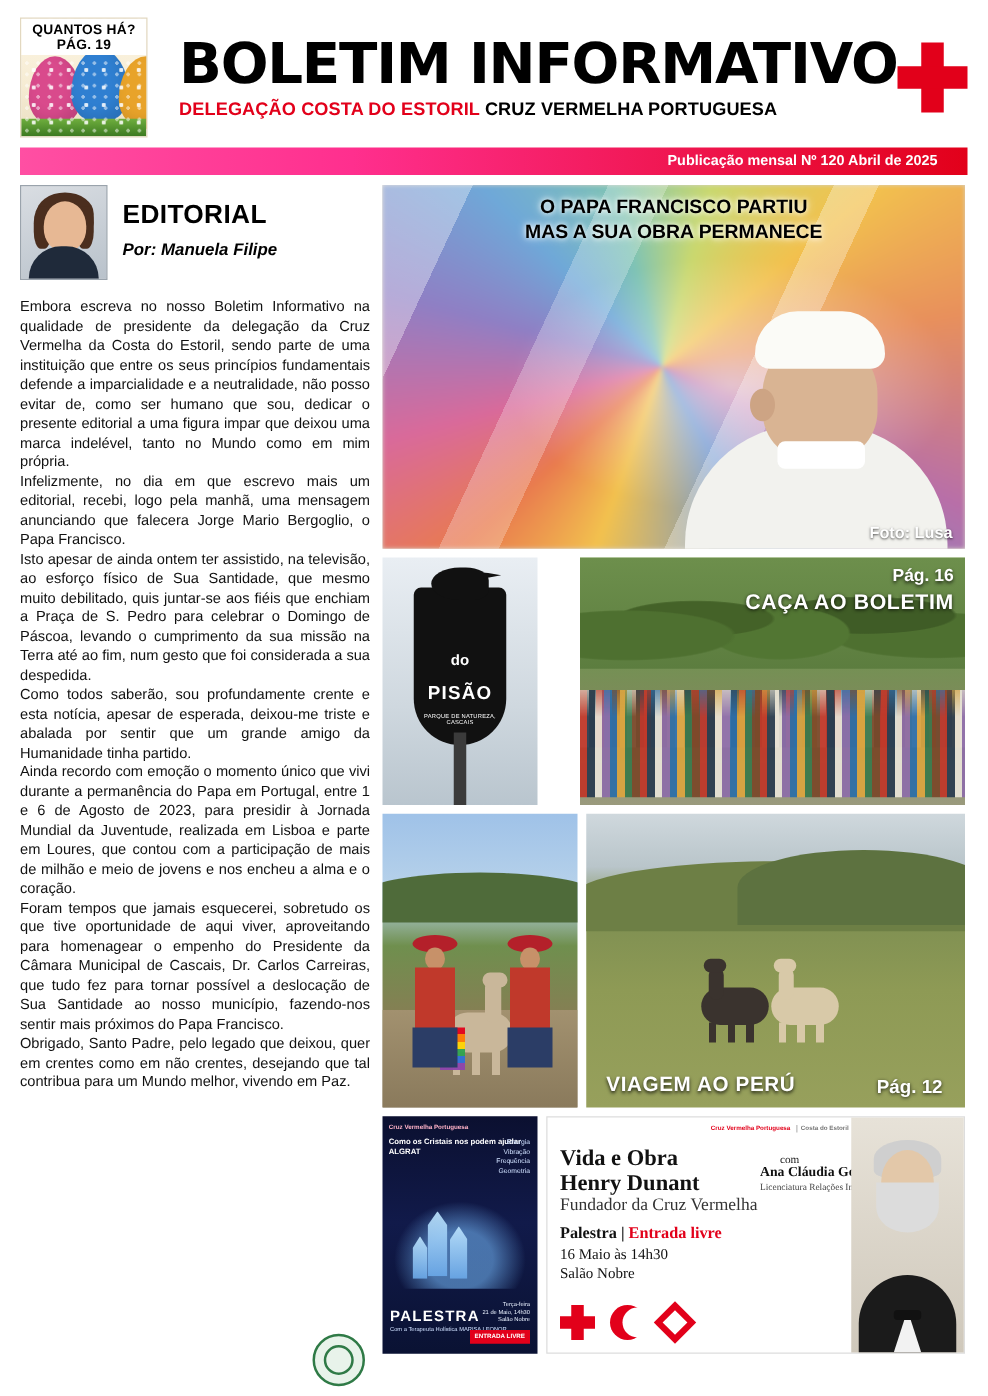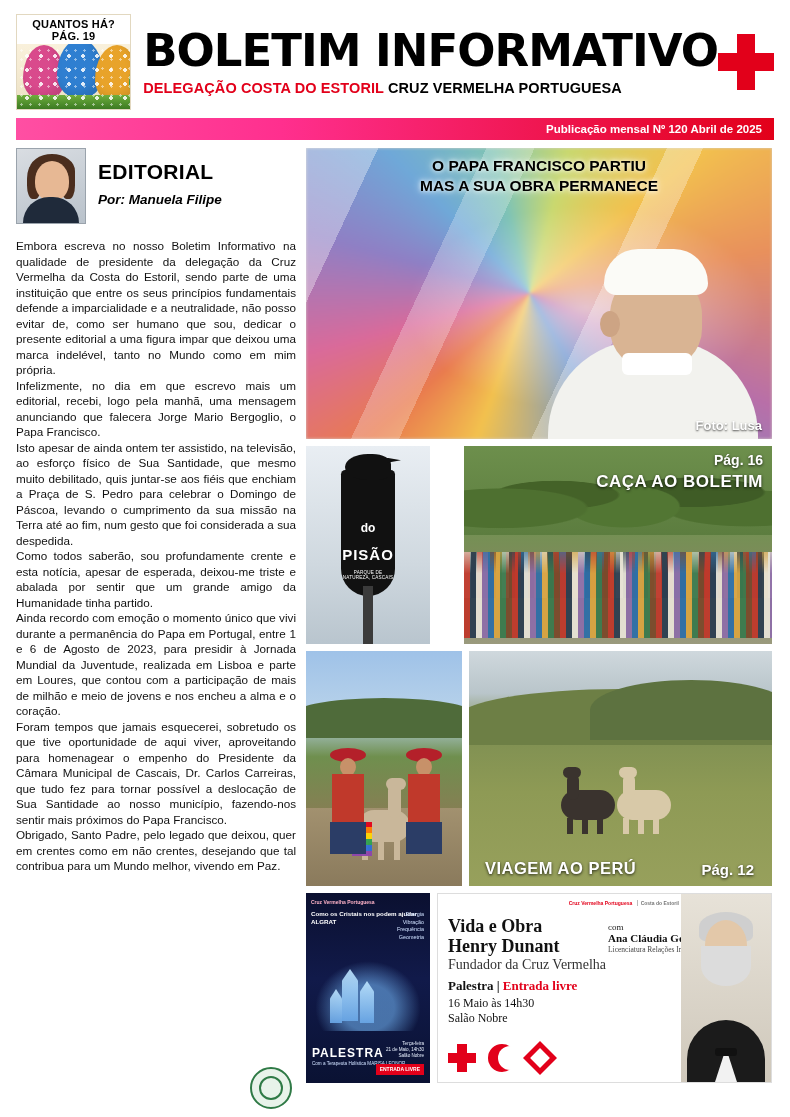--- a/index.html
+++ b/index.html
@@ -69,21 +69,21 @@
     pointer-events: none;
   }
   .egg-grass {
     position: absolute; bottom: 0; left: 0; right: 0; height: 14px;
     background: linear-gradient(180deg,#6fae3d,#3c7a22);
     z-index: 2;
   }
 
   .title-block {
     flex: 1;
-    padding-left: 12px;
+    padding-left: 25px;
     display: flex;
     flex-direction: column;
     justify-content: center;
   }
   .main-title {
     font-family: "DejaVu Sans", sans-serif;
     font-weight: bold;
     font-size: 45px;
     line-height: 46px;
     letter-spacing: -1px;
@@ -120,21 +120,21 @@
   .red-cross::after  { top: 19px; left: 0; height: 18px; width: 56px; }
 
   
   .pinkbar {
     margin-top: 8px;
     height: 22px;
     background: linear-gradient(90deg,#ff4fa3 0%, #ff2f8e 35%, #e2001a 100%);
     display: flex;
     align-items: center;
     justify-content: flex-end;
-    padding-right: 12px;
+    padding-right: 24px;
   }
   .pinkbar .issue {
     color: #ffffff;
     font-size: 11.5px;
     font-weight: bold;
   }
 
   
   .content {
     margin-top: 8px;
@@ -316,21 +316,21 @@
   .crow-photo {
     width: 124px;
     position: relative;
     overflow: hidden;
     background: linear-gradient(180deg,#e9eef3 0%, #cfd8df 60%, #b9c5ce 100%);
   }
   .crow-sign {
     position: absolute;
     left: 50%; top: 24px;
     transform: translateX(-50%);
-    width: 54px; height: 126px;
+    width: 74px; height: 126px;
     background: #111;
     border-radius: 6px 6px 38px 38px;
   }
   .crow-sign .qta {
     position: absolute;
     left: 0; right: 0; top: 52px;
     text-align: center;
     color: #fff;
     font-size: 12px;
     line-height: 13px;
@@ -690,21 +690,21 @@
     margin-top: 2px;
   }
   .ad-dunant .founder {
     font-family: "Liberation Serif", serif;
     font-size: 14px;
     color: #333;
     margin-top: 1px;
   }
   .ad-dunant .com {
     position: absolute;
-    left: 170px; top: 28px;
+    left: 186px; top: 28px;
     font-family: "Liberation Serif", serif;
     font-size: 9px;
     color: #222;
   }
   .ad-dunant .speaker {
     position: absolute;
     left: 170px; top: 38px;
     font-family: "Liberation Serif", serif;
     font-size: 11px;
     font-weight: bold;

